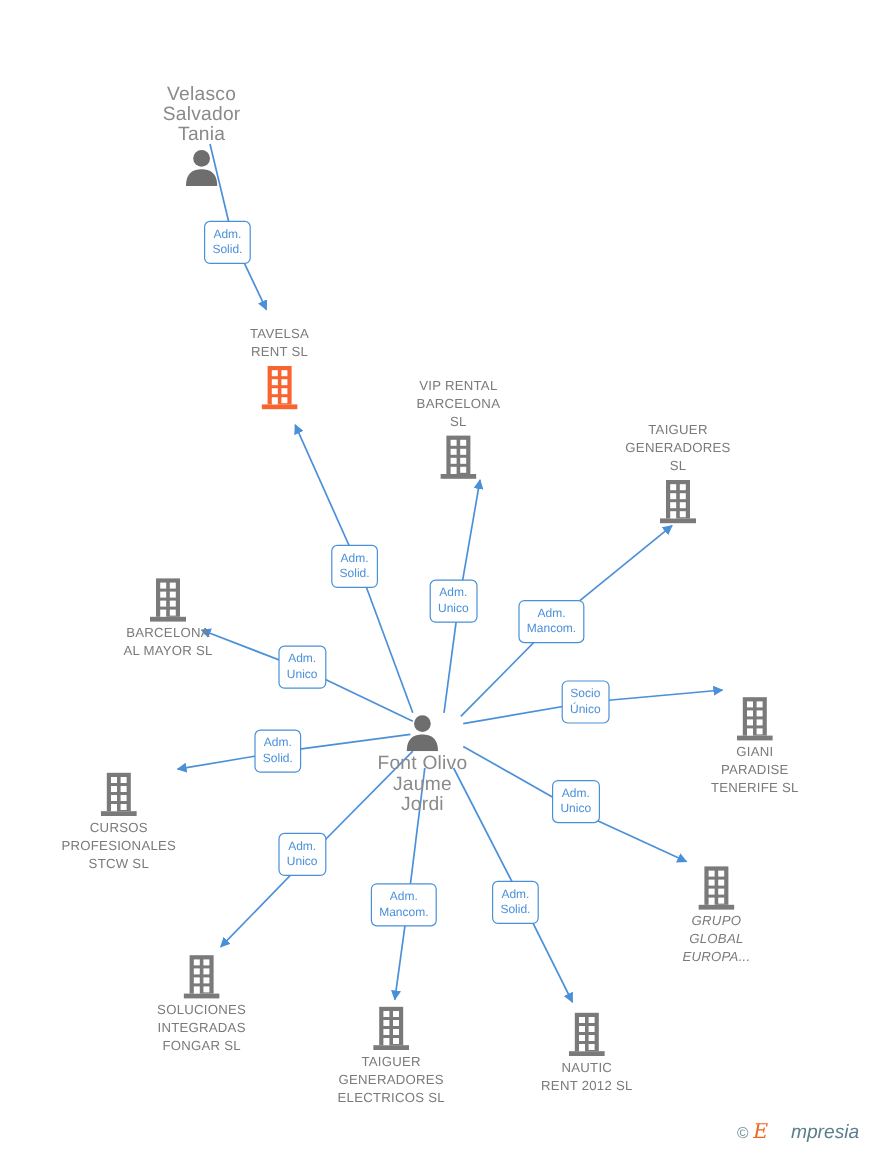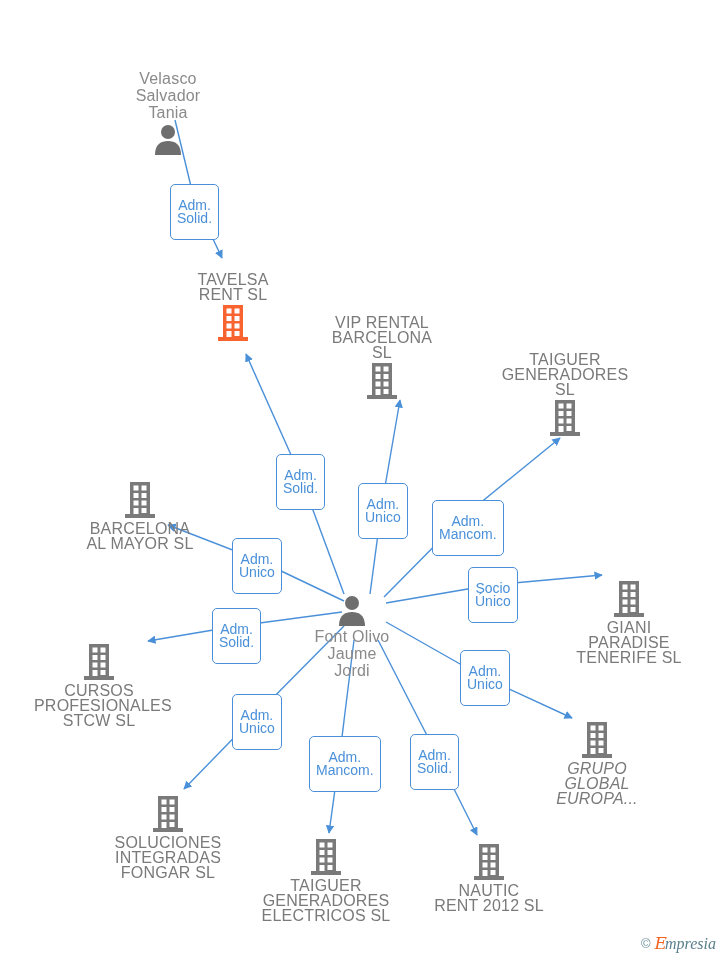--- a/index.html
+++ b/index.html
@@ -24,21 +24,21 @@
 
   
   .node {
     position: absolute;
     width: 130px;
     margin-left: -65px;
     text-align: center;
     z-index: 3;
   }
   .node .label {
-    font-size: 16px;
+    font-size: 11px;
     line-height: 15px;
     color: #7a7a7a;
     letter-spacing: .2px;
     white-space: pre-line;
   }
   .node .label.person {
     color: #8a8a8a;
     font-size: 16px;
     line-height: 17px;
   }
@@ -52,23 +52,23 @@
 
   
   .edge-label {
     position: absolute;
     z-index: 4;
     box-sizing: border-box;
     background: #ffffff;
     border: 1px solid #4a90d9;
     border-radius: 5px;
     color: #4a90d9;
-    font-size: 14px;
+    font-size: 10px;
     line-height: 13px;
-    padding: 14px 6px;
+    padding: 4px 6px;
     text-align: center;
     white-space: pre-line;
     font-family: "Liberation Sans", sans-serif;
   }
 
   
   #watermark {
     position: absolute;
     right: 12px;
     bottom: 8px;
@@ -82,26 +82,27 @@
     color: #6f8f9b;
   }
   #watermark .brand-e {
     font-family: "DejaVu Serif", serif;
     font-style: italic;
     font-size: 17px;
     color: #f26522;
     line-height: 1;
   }
   #watermark .brand-rest {
-    font-family: Liberation Serif, serif;
+    font-family: Liberation Sans, sans-serif;
     font-style: italic;
     font-size: 16px;
     color: #5a7f8c;
     line-height: 1;
     margin-left: -2px;
+    padding-left: 21px;
   }
 </style>
 </head>
 <body>
 
 <div id="canvas">
 
   <svg id="edges" viewBox="0 0 728 960" width="728" height="960">
     <defs>
       <marker id="arrow" viewBox="0 0 10 10" refX="9" refY="5" markerWidth="6" markerHeight="6" orient="auto-start-reverse">

